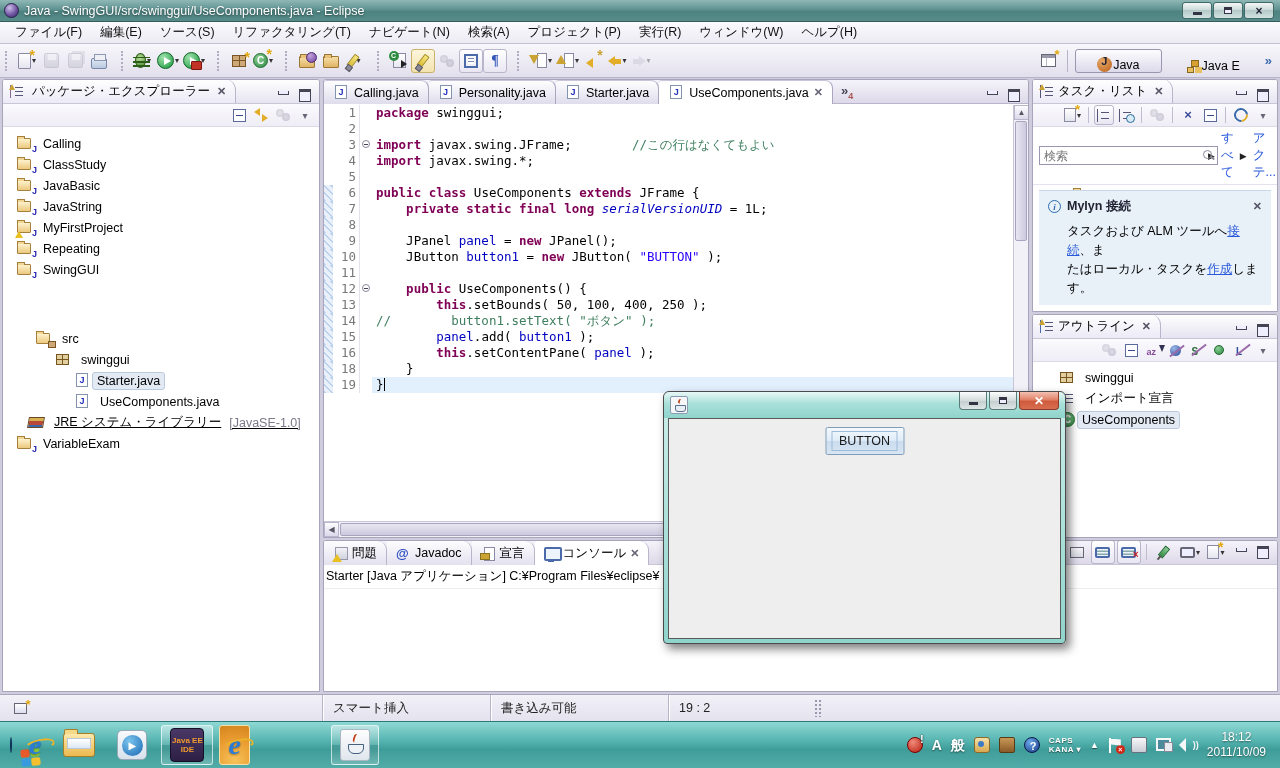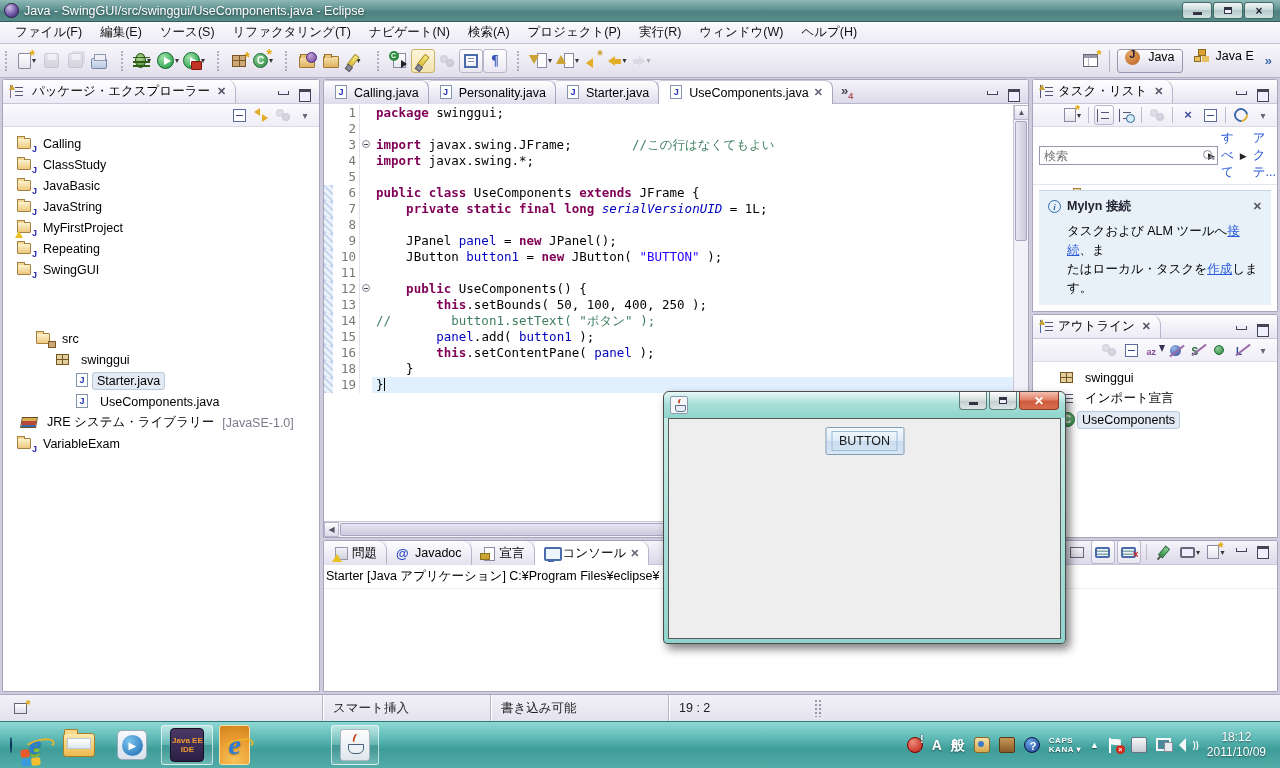--- a/index.html
+++ b/index.html
@@ -108,21 +108,21 @@
   .g-java-persp{width:15px;height:15px;border-radius:50%;background:radial-gradient(circle at 35% 30%,#e8a96a,#b85f18)}
   .g-java-persp::after{content:"J";position:absolute;left:4px;top:-3px;color:#223;font:bold 11px/15px "Liberation Sans",sans-serif}
   .g-javaee-persp{width:14px;height:13px}
   .g-javaee-persp::before{content:"";position:absolute;left:4px;top:0;width:6px;height:5px;background:#d8a030;border:1px solid #8a6a20}
   .g-javaee-persp::after{content:"";position:absolute;left:0;bottom:0;width:5px;height:4px;background:#e8c060;border:1px solid #8a6a20;box-shadow:8px 0 0 #e8c060}
   .g-fast-view{width:13px;height:11px;border:1px solid #667;background:linear-gradient(#fff,#dde)}
   .g-fast-view::after{content:"*";position:absolute;right:-5px;top:-7px;color:#e2a90f;font-size:13px;font-weight:bold}
 
   
   #persp{margin-left:auto;display:flex;align-items:center;gap:4px;padding-right:8px}
-  .persp-btn{display:flex;align-items:flex-start;gap:8px;height:24px;padding:0 7px;border-radius:3px;font-size:12.5px}
+  .persp-btn{display:flex;align-items:flex-end;gap:1px;height:24px;padding:0 21px;border-radius:3px;font-size:12.5px}
   .persp-btn.active{border:1px solid #9a96b0;background:linear-gradient(#fdfdfe,#dcd9ea)}
   .persp-sep{width:1px;height:22px;background:#b7b3c8;margin:0 3px}
   .overflow-chev{color:#3a6aaa;font-weight:bold;font-size:13px}
 
   
   #workbench{position:relative;height:616px;background:#cfccdd}
   .view{position:absolute;background:#fff;border:1px solid #a8a4bc;border-radius:3px 3px 0 0;overflow:hidden}
   .view-header{height:24px;background:linear-gradient(#fefefe,#e6e4f1);border-bottom:1px solid #c9c6d8;display:flex;align-items:flex-end}
   .view-tab{display:flex;align-items:center;gap:5px;padding:0 9px 0 6px;height:24px;background:linear-gradient(#ffffff,#eceaf6);border-right:1px solid #b9b5cc;border-radius:2px 11px 0 0;font-size:12.5px;white-space:nowrap}
   .vclose{color:#556;font-weight:bold;font-size:11px;margin-left:2px}
@@ -515,21 +515,21 @@
               <span class="jfile"></span>
             </span>
             <span class="tlabel">Starter.java</span>
           </div>
           <div class="trow" style="padding-left: 71px;">
             <span class="ti">
               <span class="jfile"></span>
             </span>
             <span class="tlabel">UseComponents.java</span>
           </div>
-          <div class="trow" style="padding-left: 18px;">
+          <div class="trow" style="padding-left: 25px; text-decoration: underline;">
             <span class="ti">
               <span class="libic"></span>
             </span>
             <span class="tlabel">JRE システム・ライブラリー</span>
             <span class="tsuffix">[JavaSE-1.0]</span>
           </div>
           <div class="trow" style="padding-left: 14px;">
             <span class="ti">
               <span class="foldb"></span>
               <span class="badge-j">J</span>

